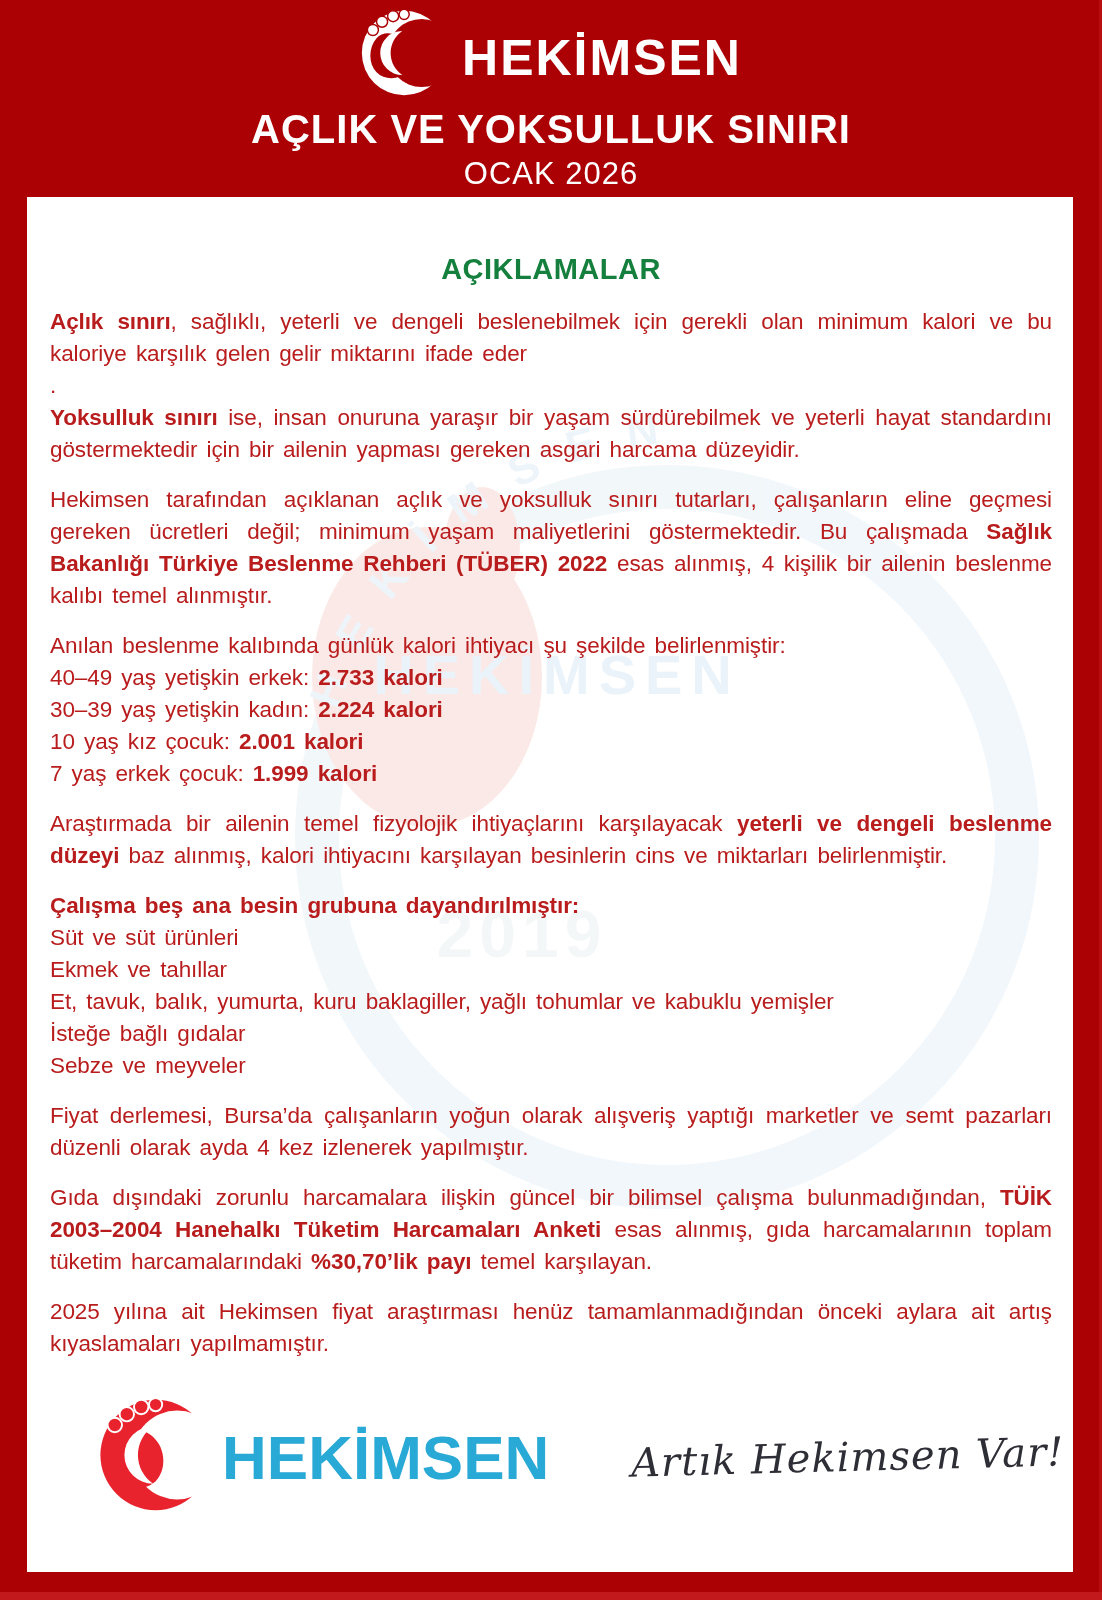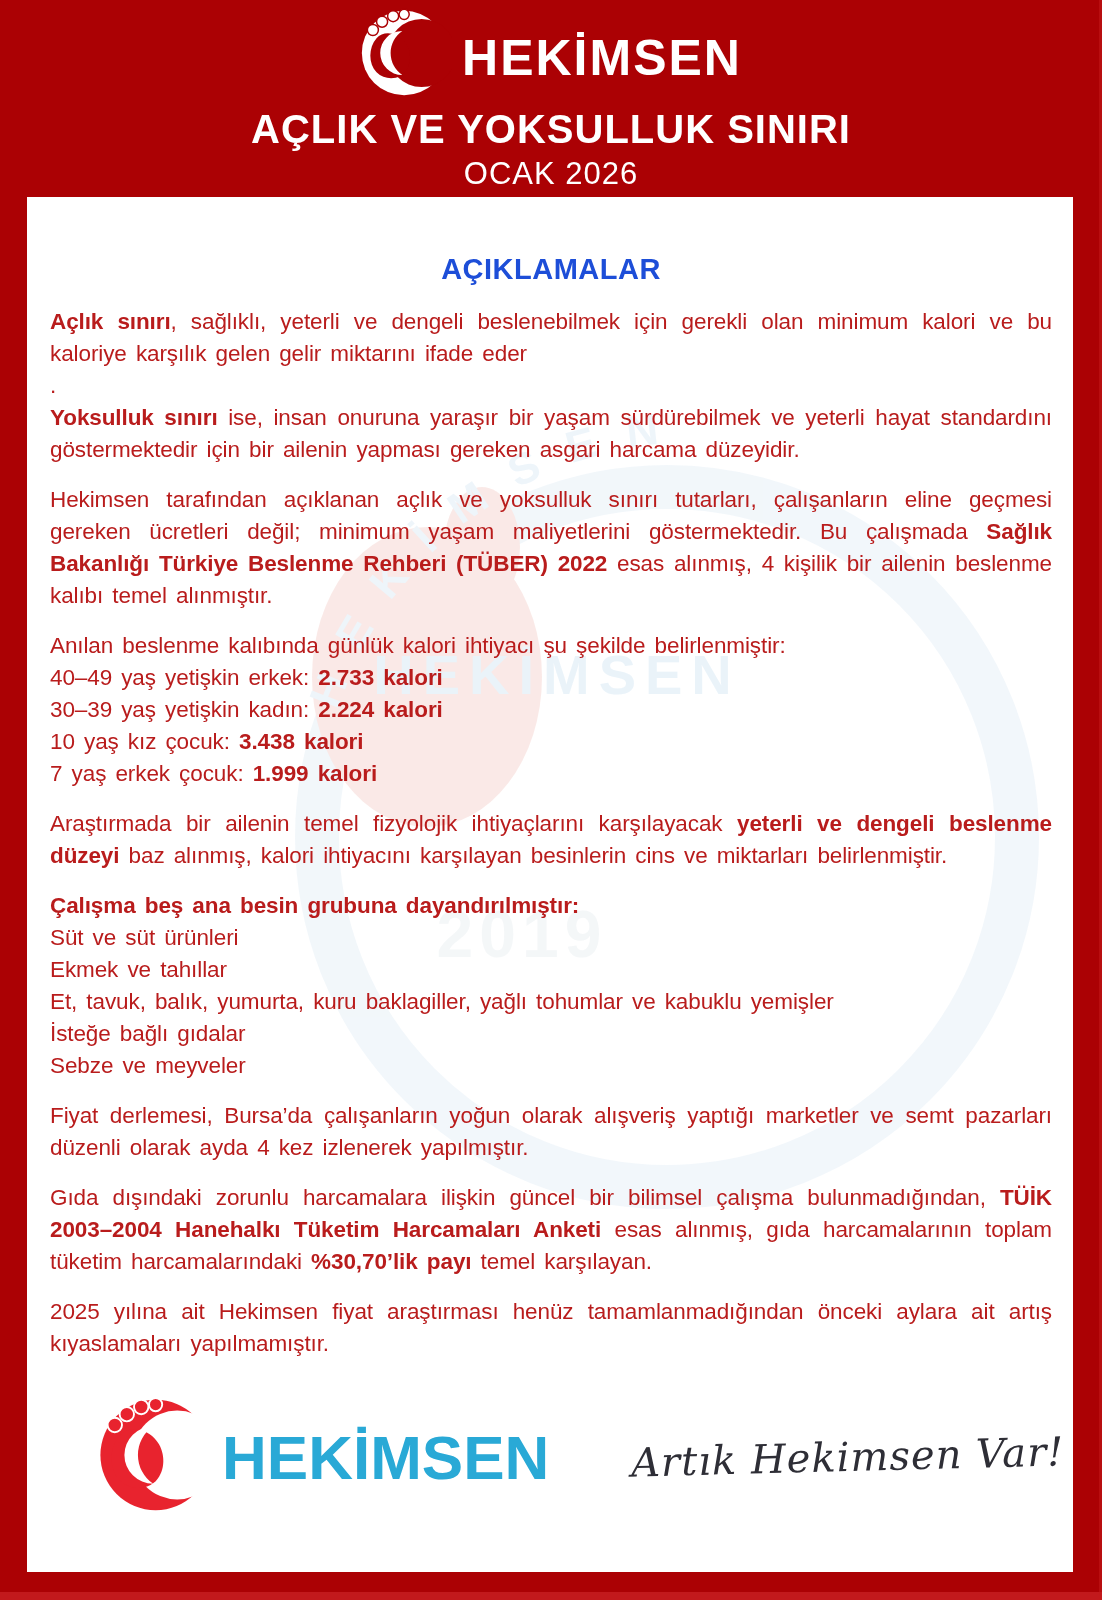--- a/index.html
+++ b/index.html
@@ -25,21 +25,21 @@
   .page-title{color:#fff;font-weight:bold;font-size:40px;letter-spacing:1px;line-height:1;margin:8px 0 0 0;text-align:center;}
   .page-subtitle{color:#fff;font-weight:normal;font-size:31px;letter-spacing:1px;line-height:1;margin:9px 0 0 0;text-align:center;}
 
   
   .sheet{
     position:absolute;left:27px;top:197px;width:1046px;height:1375px;
     background:#fff;box-sizing:border-box;padding:58px 21px 0 23px;
   }
   .watermark{position:absolute;left:0;top:0;pointer-events:none;}
   .content-heading{
-    position:relative;font-size:29px;font-weight:bold;color:#1d4ed8;
+    position:relative;font-size:29px;font-weight:bold;color:#15803d;
     text-align:center;letter-spacing:.5px;line-height:1;margin:0 0 22px 0;
   }
   .paragraphs{position:relative;}
   .para{
     margin:0 0 18px 0;font-size:22.5px;line-height:32px;color:#b91c1c;
     letter-spacing:-0.1px;word-spacing:3px;
   }
   .para.tight{margin-bottom:0;}
   .para .line{display:block;text-align:justify;}
   .para b{font-weight:bold;}
@@ -109,21 +109,21 @@
         <p class="para">
           <span class="line"><b>Yoksulluk sınırı</b><span> ise, insan onuruna yaraşır bir yaşam sürdürebilmek ve yeterli hayat standardını göstermektedir için bir ailenin yapması gereken asgari harcama düzeyidir.</span></span>
         </p>
         <p class="para">
           <span class="line"><span>Hekimsen tarafından açıklanan açlık ve yoksulluk sınırı tutarları, çalışanların eline geçmesi gereken ücretleri değil; minimum yaşam maliyetlerini göstermektedir. Bu çalışmada </span><b>Sağlık Bakanlığı Türkiye Beslenme Rehberi (TÜBER) 2022</b><span> esas alınmış, 4 kişilik bir ailenin beslenme kalıbı temel alınmıştır.</span></span>
         </p>
         <p class="para">
           <span class="line"><span>Anılan beslenme kalıbında günlük kalori ihtiyacı şu şekilde belirlenmiştir:</span></span>
           <span class="line"><span>40–49 yaş yetişkin erkek: </span><b>2.733 kalori</b></span>
           <span class="line"><span>30–39 yaş yetişkin kadın: </span><b>2.224 kalori</b></span>
-          <span class="line"><span>10 yaş kız çocuk: </span><b>3.438 kalori</b></span>
+          <span class="line"><span>10 yaş kız çocuk: </span><b>2.001 kalori</b></span>
           <span class="line"><span>7 yaş erkek çocuk: </span><b>1.999 kalori</b></span>
         </p>
         <p class="para">
           <span class="line"><span>Araştırmada bir ailenin temel fizyolojik ihtiyaçlarını karşılayacak </span><b>yeterli ve dengeli beslenme düzeyi</b><span> baz alınmış, kalori ihtiyacını karşılayan besinlerin cins ve miktarları belirlenmiştir.</span></span>
         </p>
         <p class="para">
           <span class="line"><b>Çalışma beş ana besin grubuna dayandırılmıştır:</b></span>
           <span class="line"><span>Süt ve süt ürünleri</span></span>
           <span class="line"><span>Ekmek ve tahıllar</span></span>
           <span class="line"><span>Et, tavuk, balık, yumurta, kuru baklagiller, yağlı tohumlar ve kabuklu yemişler</span></span>

